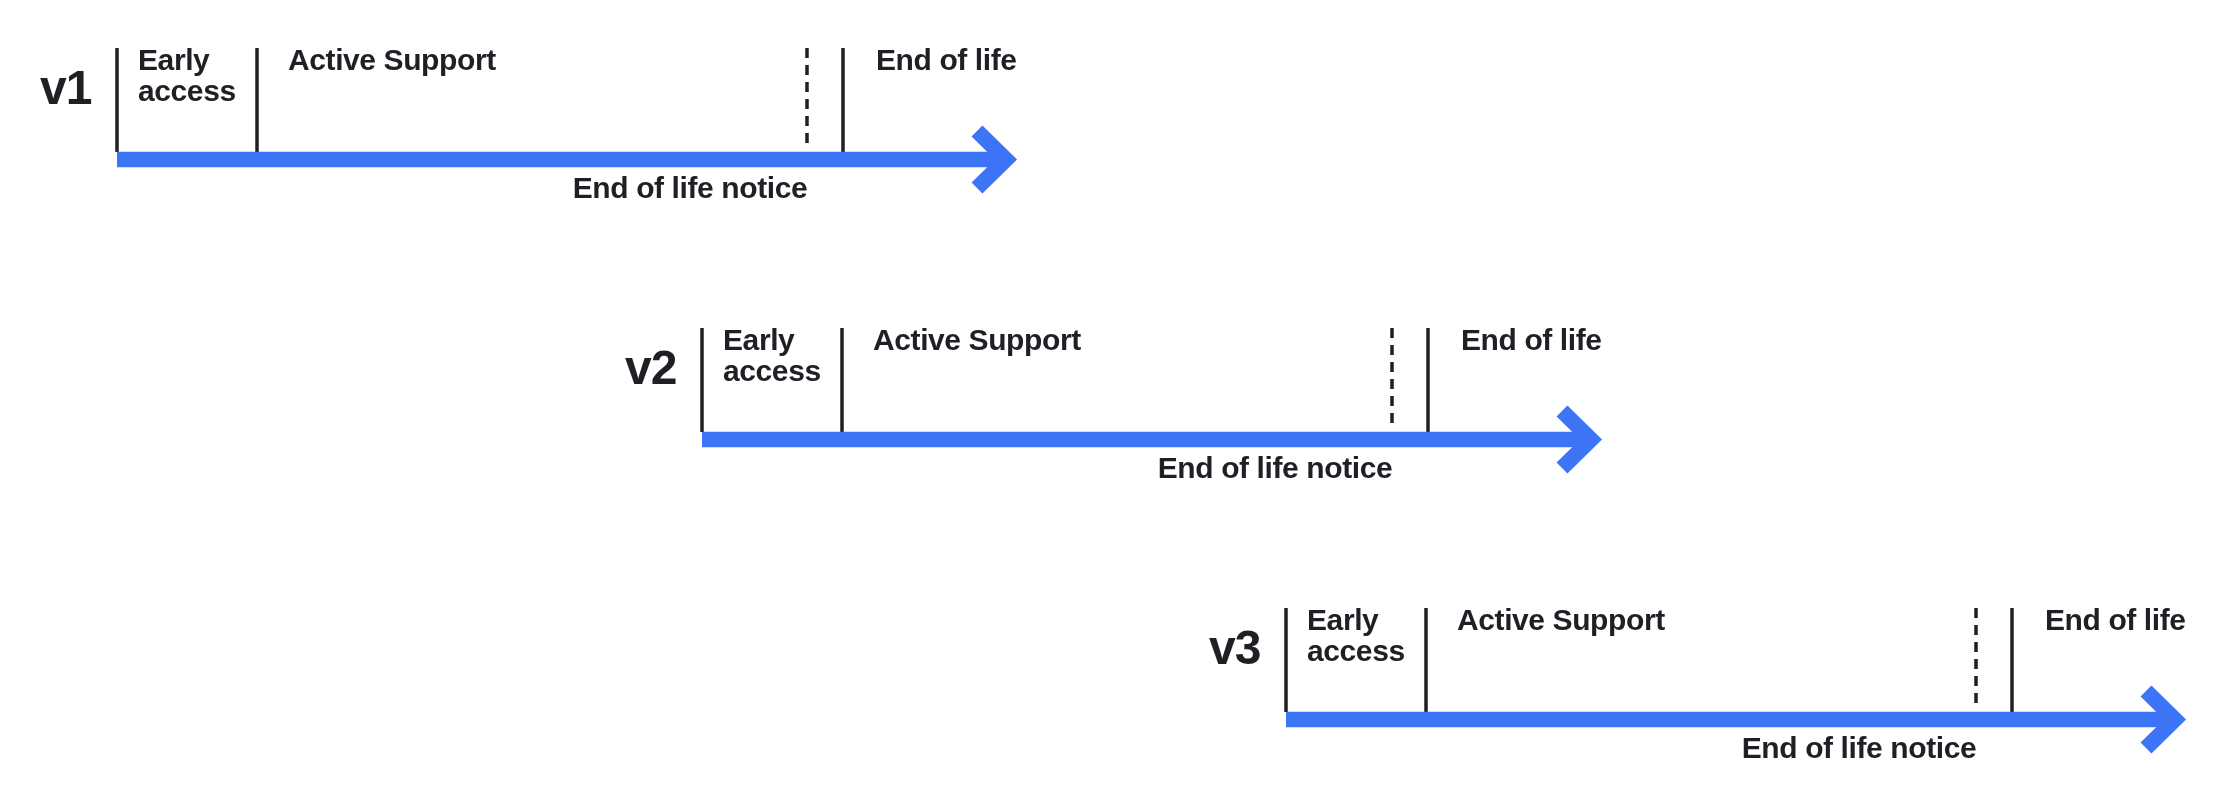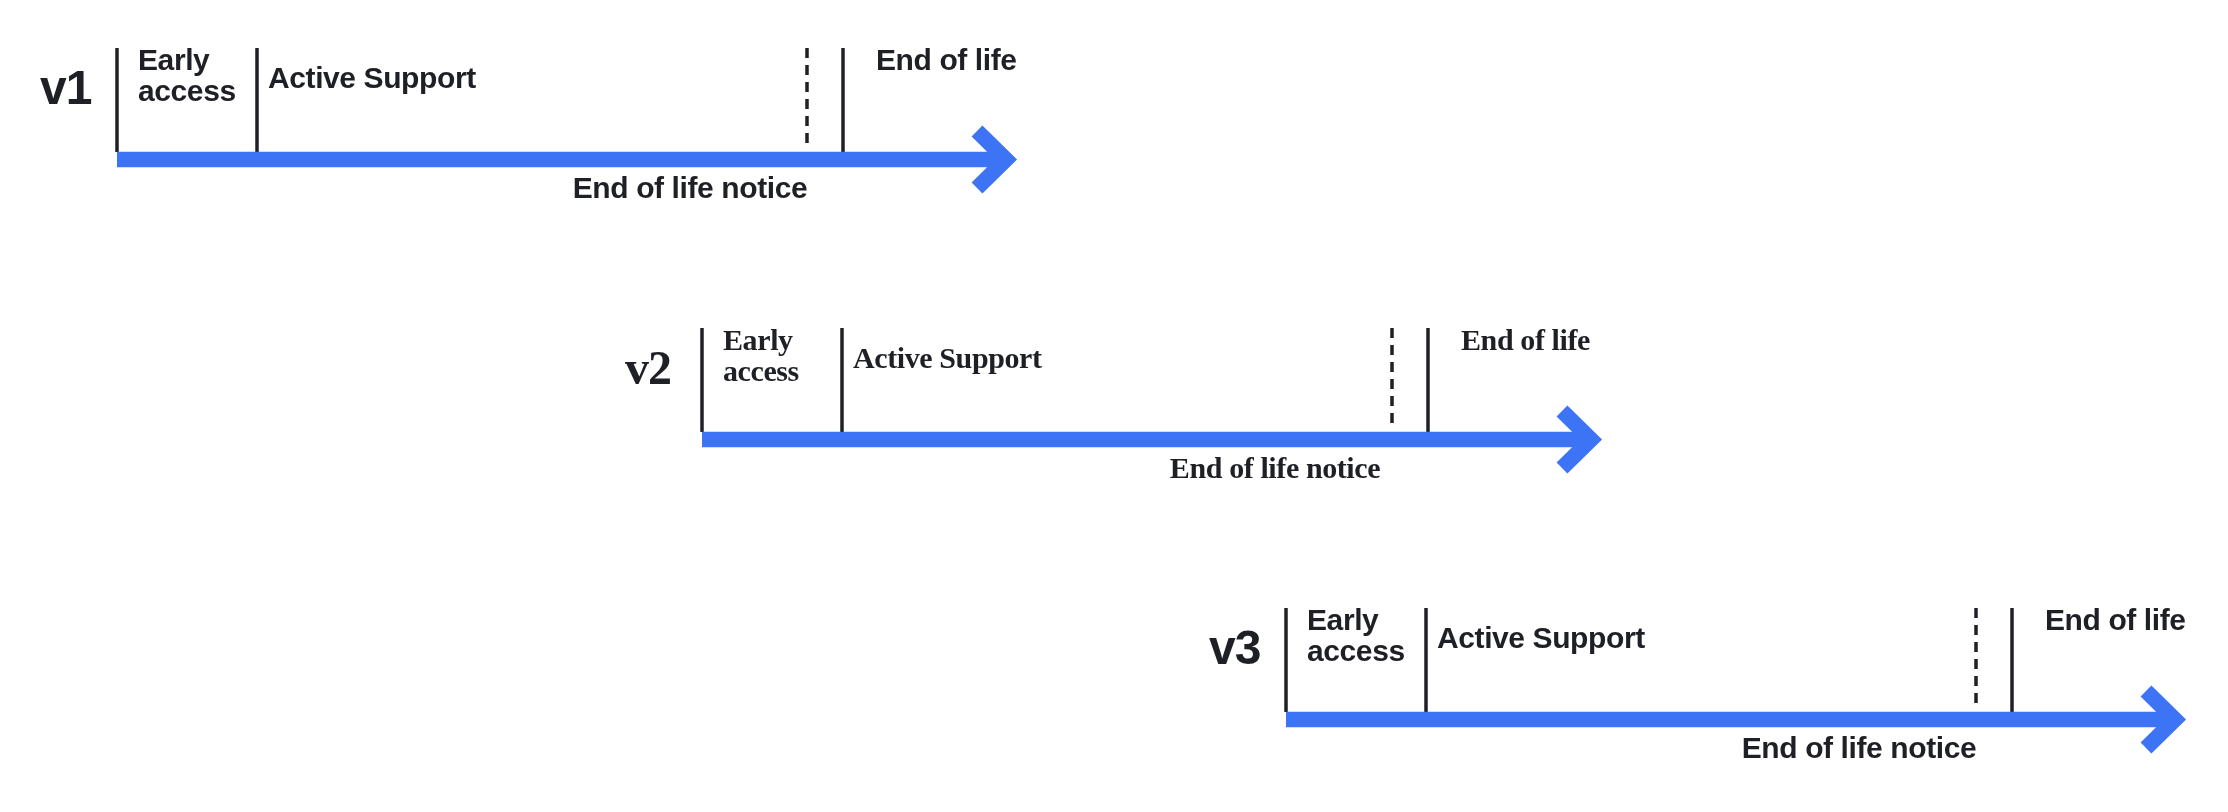--- a/index.html
+++ b/index.html
@@ -15,21 +15,21 @@
     overflow: hidden;
     font-family: "Liberation Sans", sans-serif;
     color: var(--ink, #1E2025);
   }
   .timeline-row {
     position: absolute;
     width: 1010px;
     height: 175px;
   }
   .row-v1 { left: 32px;   top: 48px;  }
-  .row-v2 { left: 617px;  top: 328px; font-family: Liberation Serif, serif; }
+  .row-v2 { left: 617px;  top: 328px; }
   .row-v3 { left: 1201px; top: 608px; }
 
   .version-label {
     position: absolute;
     left: 8px;
     top: 16px;
     width: 80px;
     font-size: 48px;
     font-weight: bold;
     line-height: 48px;
@@ -61,21 +61,21 @@
   }
   .stage-label {
     position: absolute;
     top: -4px;
     font-size: 30px;
     font-weight: bold;
     line-height: 31px;
     letter-spacing: -0.4px;
   }
   .stage-early   { left: 106px; width: 105px; }
-  .stage-active  { left: 236px; width: 420px; white-space: nowrap; margin-top: 18px; }
+  .stage-active  { left: 256px; width: 420px; white-space: nowrap; }
   .stage-eol     { left: 844px; width: 180px; white-space: nowrap; }
   .notice-label {
     position: absolute;
     left: 658px;
     top: 124px;
     transform: translateX(-50%);
     font-size: 30px;
     font-weight: bold;
     line-height: 31px;
     letter-spacing: -0.4px;

